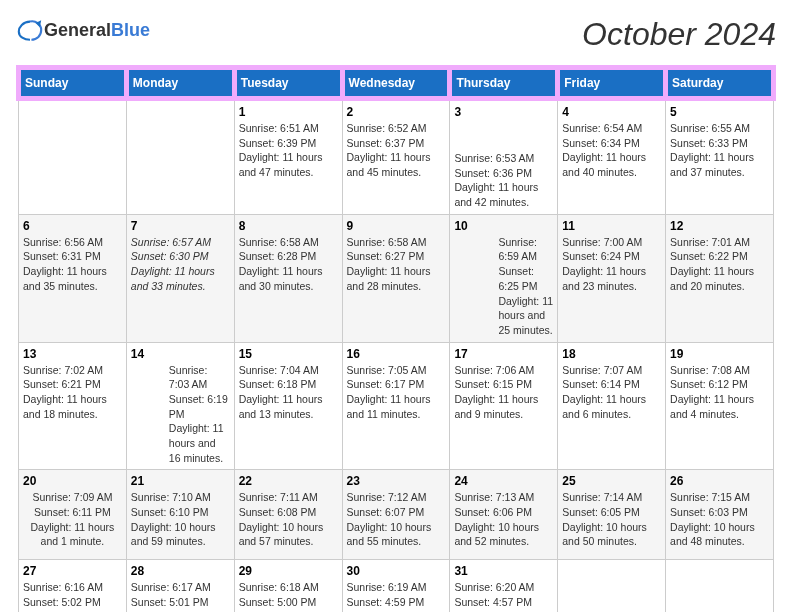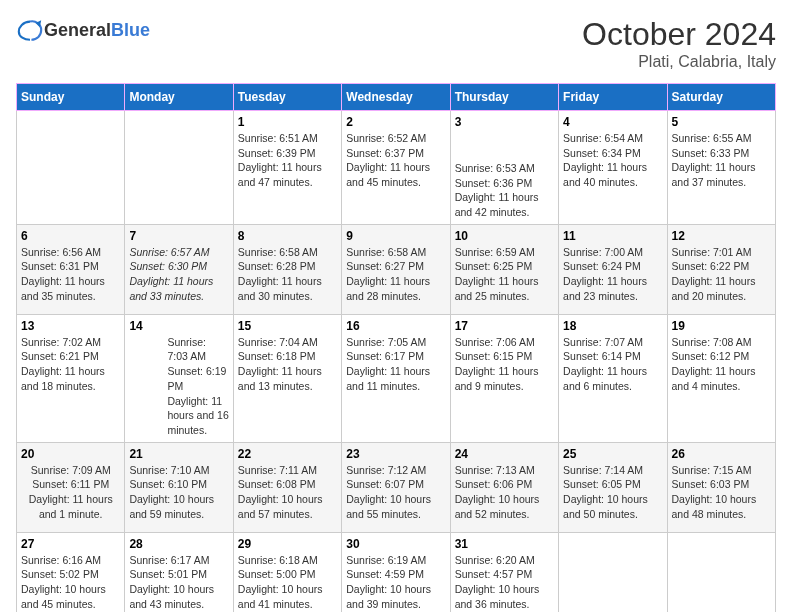--- a/index.html
+++ b/index.html
@@ -29,20 +29,21 @@
       font-size: 18px;
       font-weight: bold;
       color: #3a7bd5;
     }
     .logo-icon {
       width: 28px;
       height: 28px;
     }
     .title-area {
       text-align: right;
+      font-style: italic;
     }
     .month-title {
       font-size: 32px;
       font-weight: normal;
       color: #333;
     }
     .location-title {
       font-size: 16px;
       color: #555;
     }
@@ -53,21 +54,21 @@
     }
     thead tr {
       background-color: #1a6fc4;
       color: #fff;
     }
     thead th {
       padding: 6px 4px;
       text-align: left;
       font-weight: bold;
       font-size: 12px;
-      border: 1px solid #f0abfc;
+      border: 5px solid #f0abfc;
     }
     tbody td {
       border: 1px solid #ccc;
       vertical-align: top;
       padding: 4px;
       width: 14.28%;
       min-height: 80px;
       height: 90px;
     }
     .day-number {
@@ -102,21 +103,20 @@
       <path d="M28 10 L36 6 L34 16 Z" fill="#1a6fc4"></path>
     </svg>
     <div>
       <div>
         <span class="logo-text-general">General</span><span class="logo-text-blue">Blue</span>
       </div>
     </div>
   </div>
   <div class="title-area">
     <div class="month-title">October 2024</div>
-    <div class="location-title">Plati, Calabria, Italy</div>
   </div>
 </div>
 
 <table>
   <thead>
     <tr>
     <th>Sunday</th>
         <th>Monday</th>
         <th>Tuesday</th>
         <th>Wednesday</th>
@@ -180,21 +180,21 @@
 Daylight: 11 hours and 30 minutes.</div>
         </td>
         <td>
           <span class="day-number">9</span>
           <div class="day-info" style="white-space: pre-wrap;">Sunrise: 6:58 AM
 Sunset: 6:27 PM
 Daylight: 11 hours and 28 minutes.</div>
         </td>
         <td>
           <span class="day-number">10</span>
-          <div class="day-info" style="white-space: pre-wrap;">Sunrise: 6:59 AM
+          <div class="day-info" style="white-space: pre-wrap; margin-left: 44px;">Sunrise: 6:59 AM
 Sunset: 6:25 PM
 Daylight: 11 hours and 25 minutes.</div>
         </td>
         <td>
           <span class="day-number">11</span>
           <div class="day-info" style="white-space: pre-wrap;">Sunrise: 7:00 AM
 Sunset: 6:24 PM
 Daylight: 11 hours and 23 minutes.</div>
         </td>
         <td>

